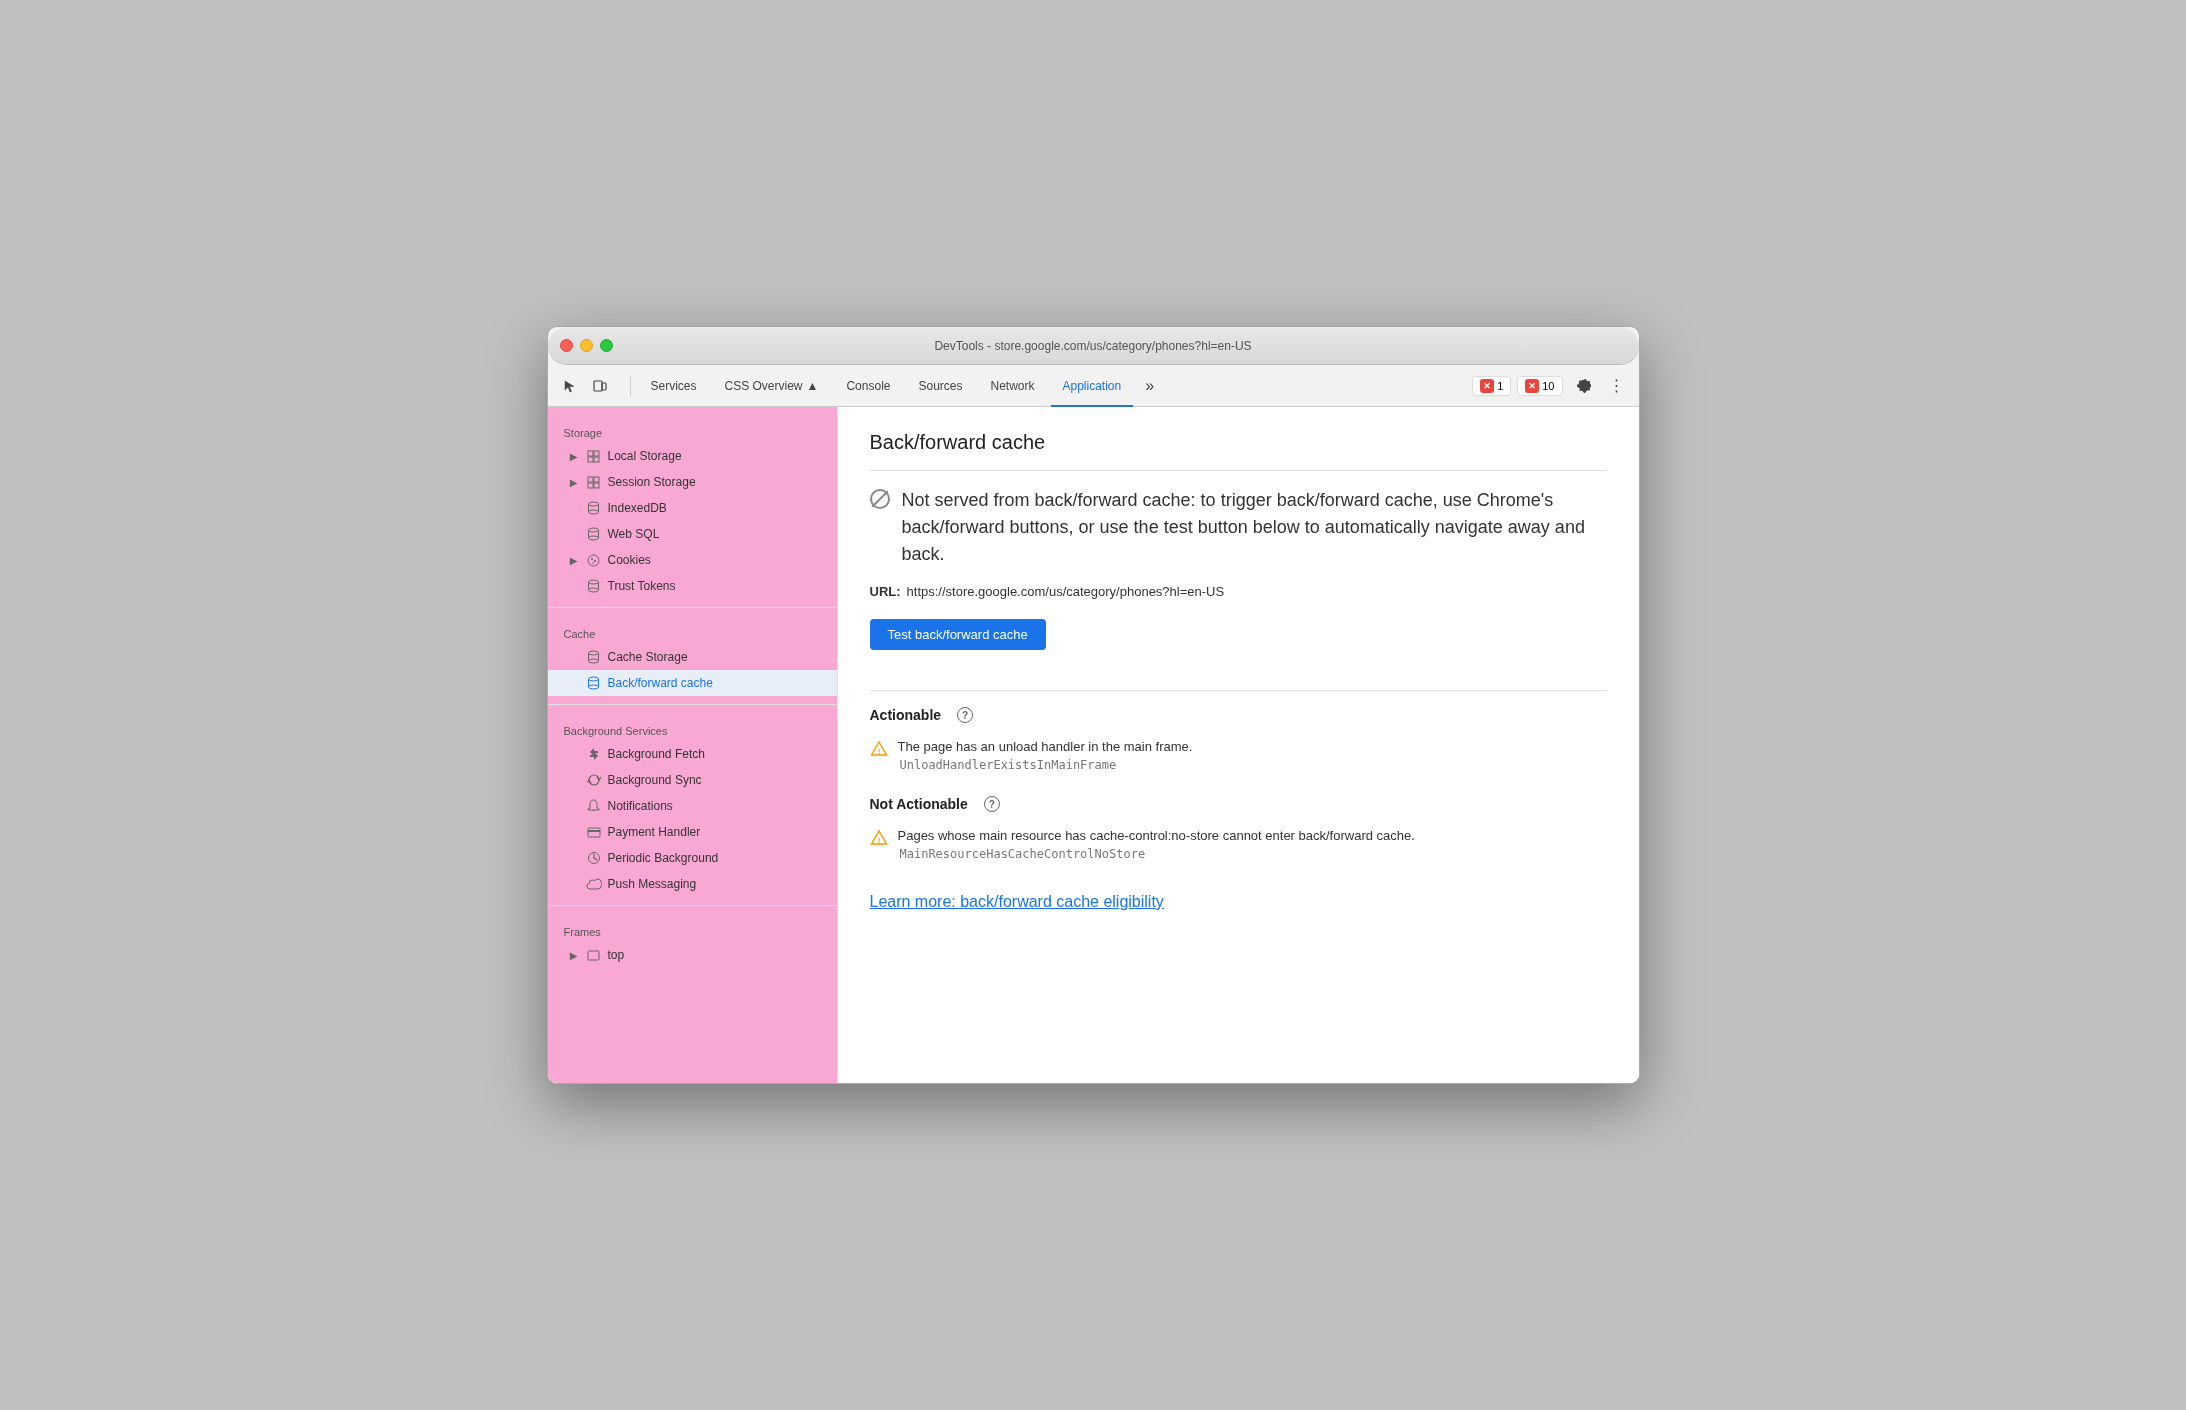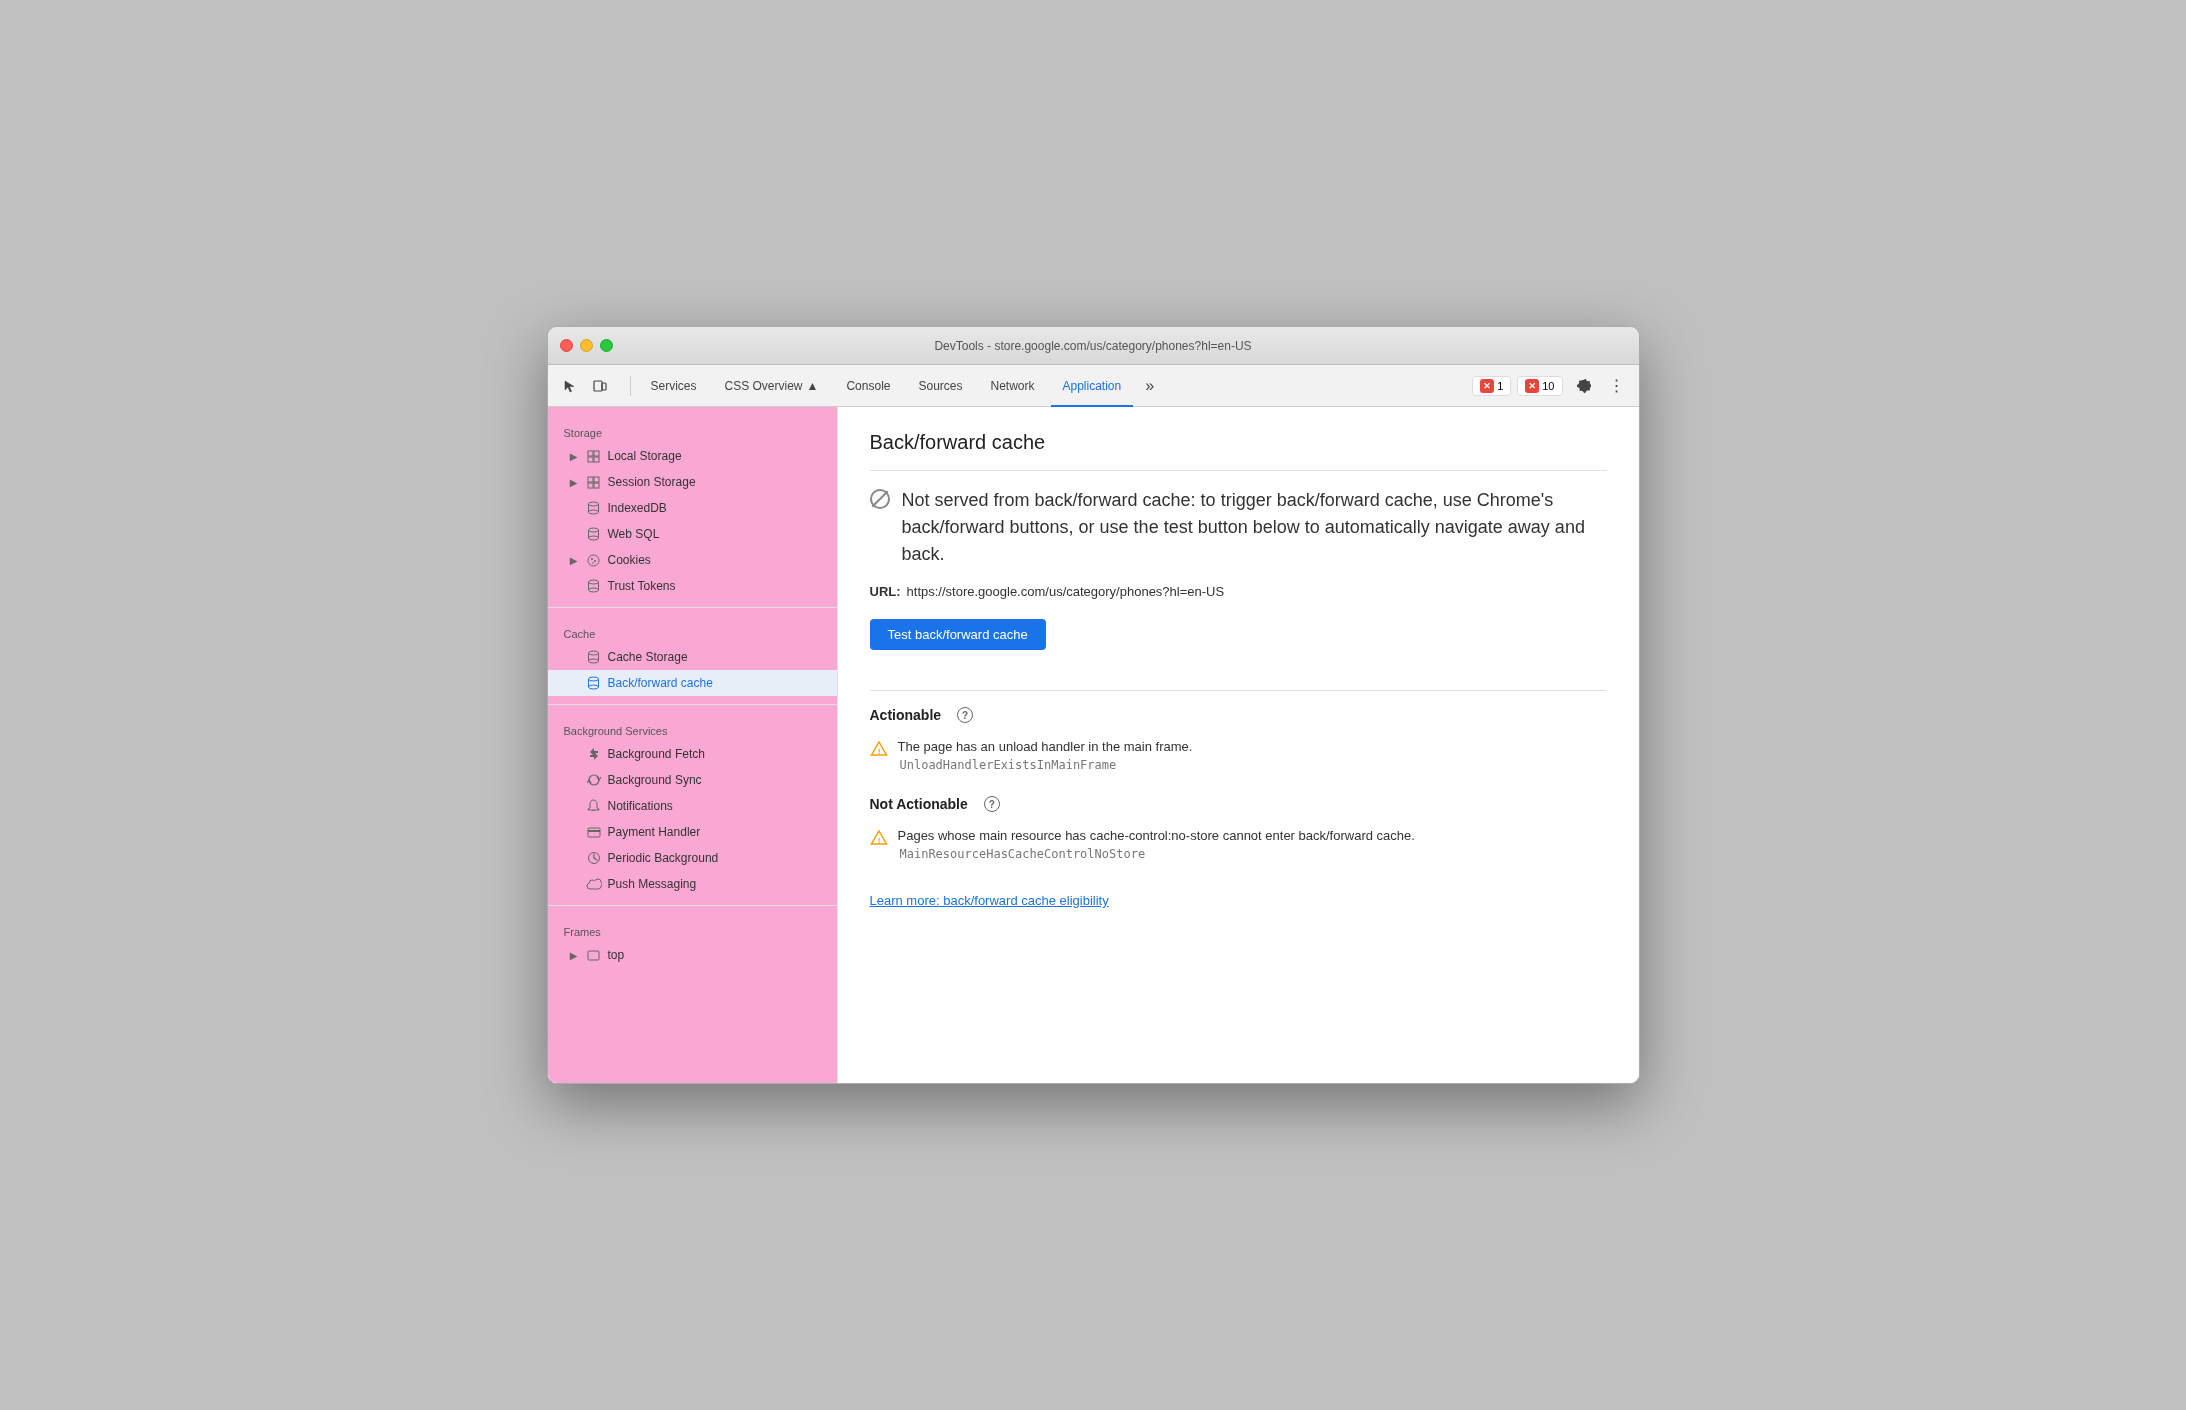--- a/index.html
+++ b/index.html
@@ -21,20 +21,21 @@
       border: 1px solid #aaa;
     }
     .titlebar {
       background: linear-gradient(to bottom, #e8e8e8, #d8d8d8);
       height: 38px;
       display: flex;
       align-items: center;
       padding: 0 12px;
       border-bottom: 1px solid #bbb;
       position: relative;
+      border-radius: 19px;
     }
     .traffic-lights {
       display: flex;
       gap: 7px;
       align-items: center;
     }
     .traffic-light {
       width: 13px;
       height: 13px;
       border-radius: 50%;
@@ -313,21 +314,21 @@
       margin-bottom: 4px;
     }
     .warning-code {
       font-size: 12px;
       color: #777;
       font-family: monospace;
       padding-left: 2px;
     }
     .learn-more-link {
       color: #1a73e8;
-      font-size: 13px;
+      font-size: 16px;
       text-decoration: underline;
       cursor: pointer;
       margin-top: 24px;
       display: inline-block;
     }
     .blocked-circle {
       width: 20px;
       height: 20px;
       border: 2px solid #888;
       border-radius: 50%;

